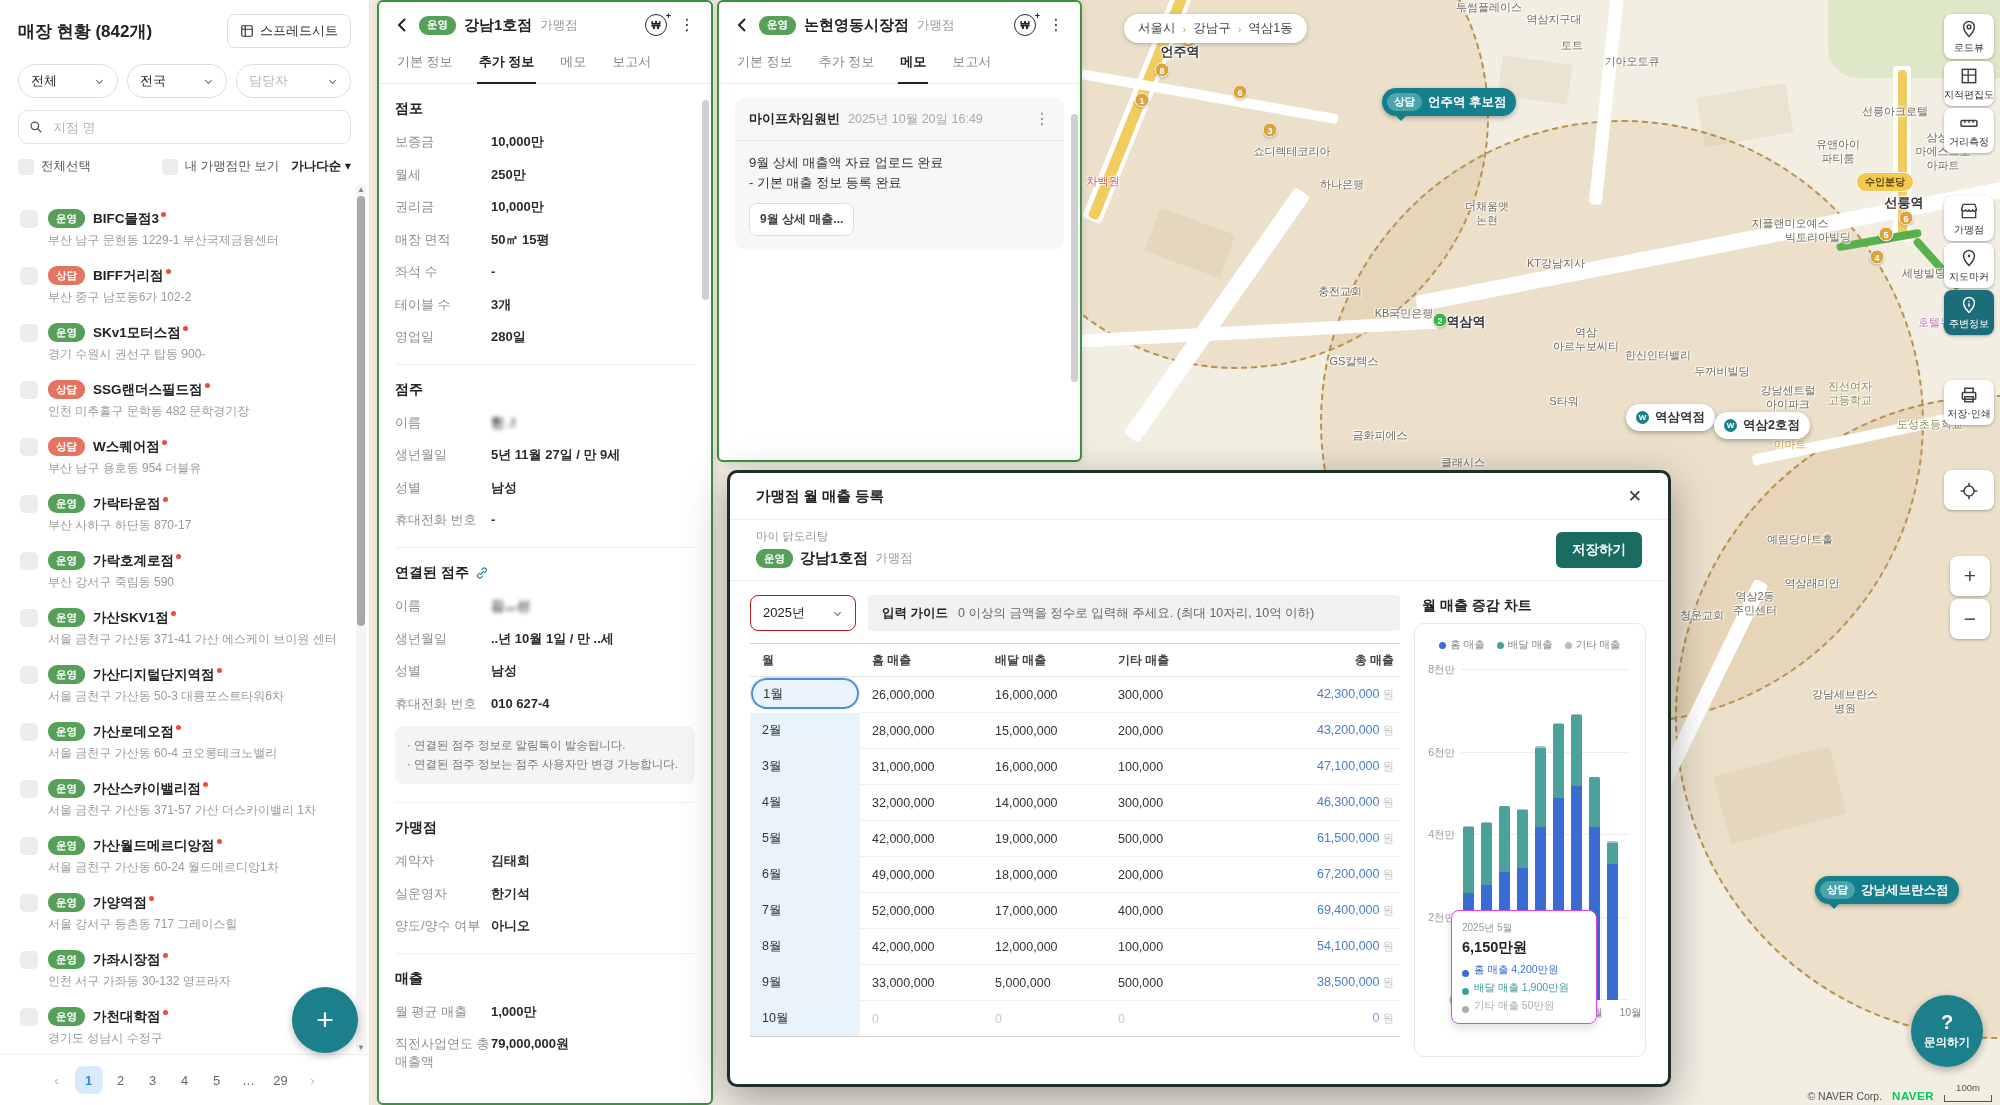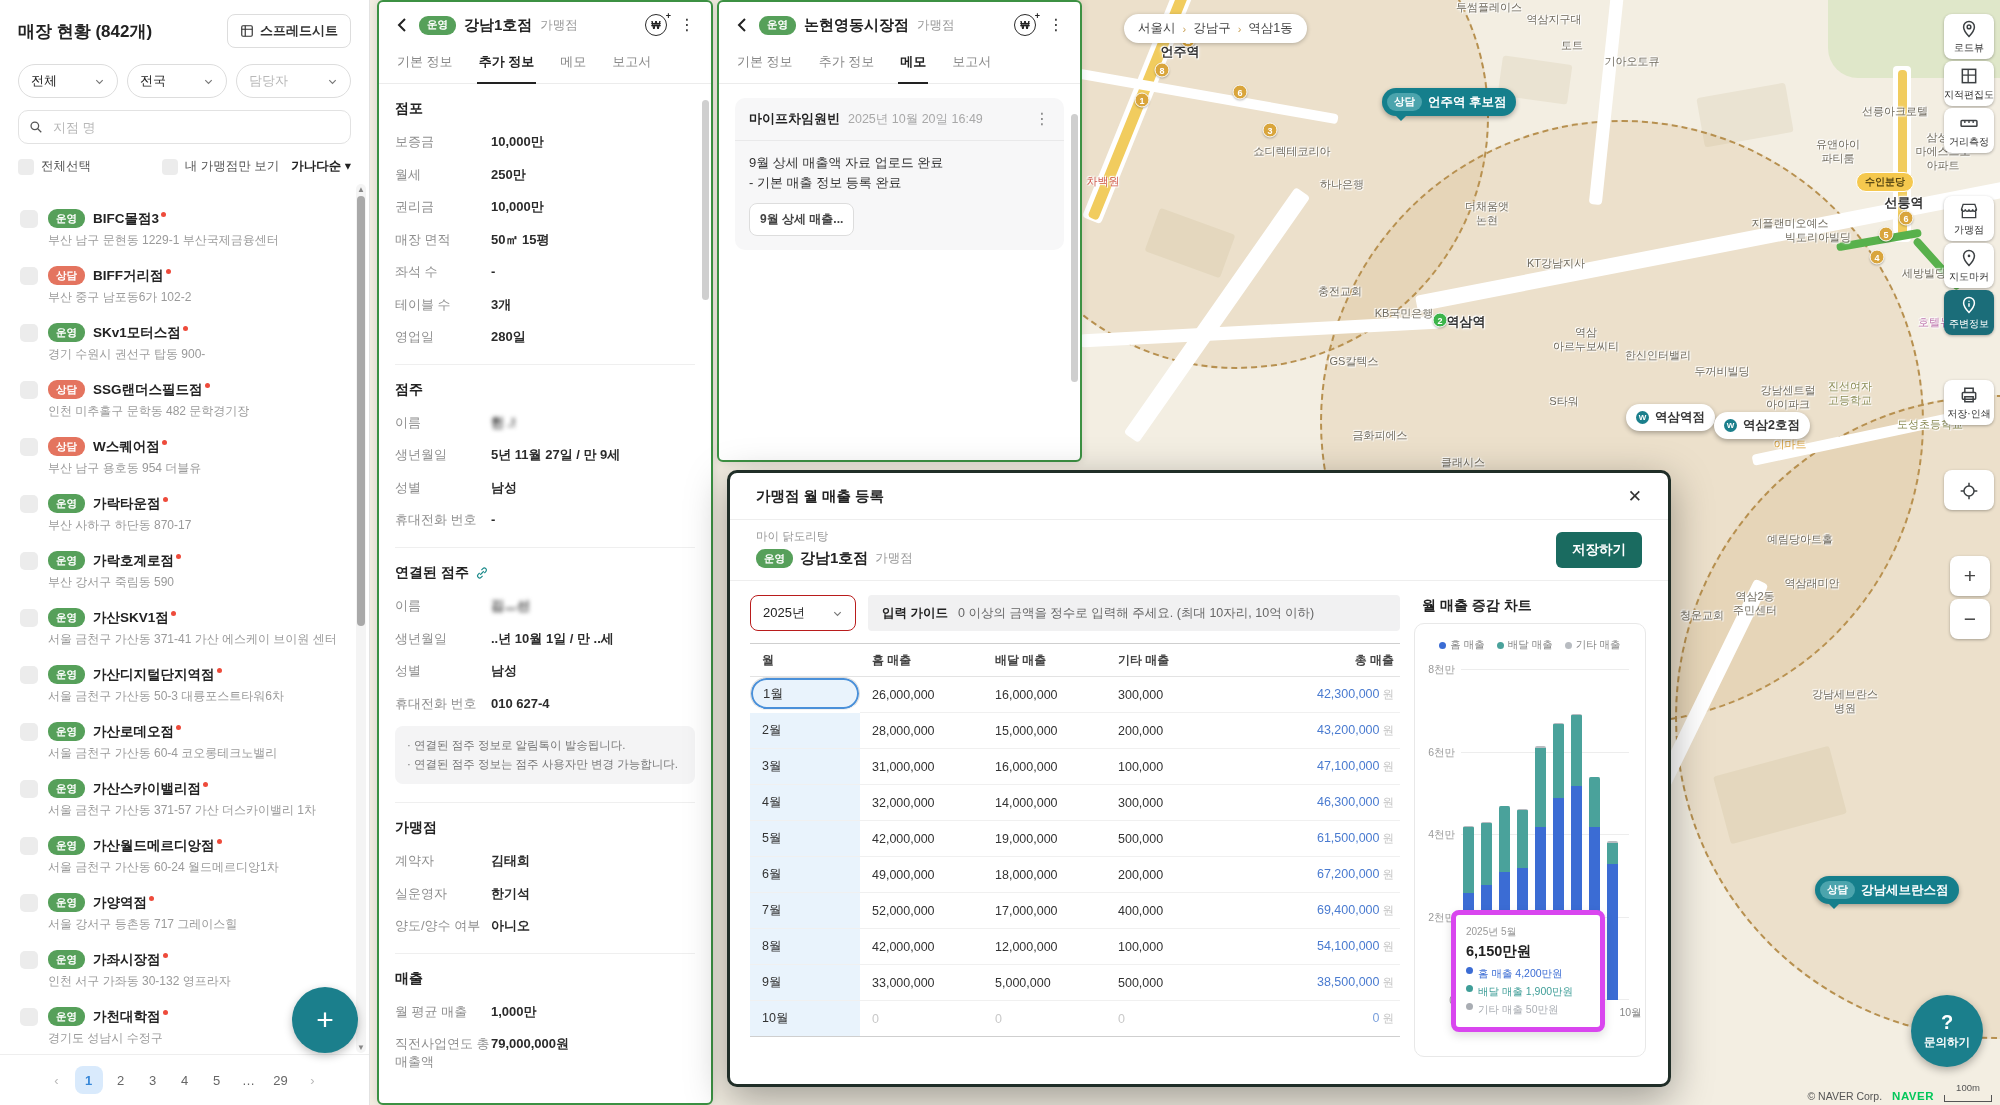--- a/index.html
+++ b/index.html
@@ -62,21 +62,21 @@
   #attrib .naver{color:#03c75a;font-weight:700;font-size:11.5px;letter-spacing:.5px}
   .scale{width:46px;height:6px;border-left:1px solid #555;border-right:1px solid #555;border-bottom:1px solid #555;
       position:relative}
   .scale span{position:absolute;left:0;right:0;top:-13px;text-align:center;font-size:9.5px}
   
   #sidebar{position:absolute;left:0;top:0;width:370px;height:1105px;background:#fff;z-index:10;
       border-right:1px solid #e3e3e3;box-sizing:border-box}
   .sb-header{padding:14px 18px 0;display:flex;align-items:center;justify-content:space-between}
   .sb-title{font-size:17px;font-weight:700}
   .btn-sheet{display:flex;align-items:center;gap:6px;border:1px solid #ddd;border-radius:8px;background:#fff;
-      padding:7px 12px;font-size:13px;font-weight:700;color:#333;cursor:pointer}
+      padding:7px 12px;font-size:13px;font-weight:400;color:#333;cursor:pointer}
   .sb-filters{margin:16px 18px 0;display:flex;gap:9px}
   .sel{height:34px;border:1px solid #ddd;border-radius:17px;display:flex;align-items:center;
       justify-content:space-between;padding:0 12px;font-size:13px;color:#222;background:#fff;box-sizing:border-box;cursor:pointer}
   .sel.ph{color:#b8b8b8}
   .sel.w1{width:100px}.sel.w2{width:100px}.sel.w3{flex:1}
   .sb-search{margin:12px 18px 0;height:34px;border:1px solid #e2e2e2;border-radius:10px;display:flex;
       align-items:center;gap:8px;padding:0 10px;box-sizing:border-box}
   .sb-search input{border:none;outline:none;font-size:13px;flex:1;font-family:inherit}
   .sb-search input::placeholder{color:#b8b8b8}
   .sb-listhead{margin:14px 18px 26px;display:flex;align-items:center;font-size:12.5px;color:#555}
@@ -181,25 +181,25 @@
   .chart-box{border:1px solid #e8e8e8;border-radius:10px;padding:14px 12px 10px;position:relative;height:434px;box-sizing:border-box}
   .legend{display:flex;justify-content:center;gap:12px;font-size:10.5px;color:#888}
   .legend .li{display:flex;align-items:center;gap:4px;white-space:nowrap}
   .dot{width:7px;height:7px;border-radius:50%;display:inline-block}
   .plot{position:relative;margin:18px 4px 0 34px;height:330px}
   .gl{position:absolute;left:0;right:0;height:1px;background:#ededed}
   .ylab{position:absolute;right:calc(100% + 6px);font-size:10.5px;color:#999;white-space:nowrap;transform:translateY(-50%)}
   .bars{position:absolute;left:2px;bottom:0;top:0;display:flex;align-items:flex-end;gap:7px}
   .bar{width:11px;display:flex;flex-direction:column-reverse;border-radius:2px 2px 0 0;overflow:hidden}
   .xlab{position:absolute;top:calc(100% + 6px);font-size:10.5px;color:#888;transform:translateX(-50%);white-space:nowrap}
-  .tooltip{position:absolute;left:36px;top:286px;width:124px;background:#fff;border:5px solid #d946ef;border-radius:8px;
+  .tooltip{position:absolute;left:36px;top:286px;width:124px;background:#fff;border:1px solid #d946ef;border-radius:8px;
       box-shadow:0 4px 10px rgba(0,0,0,.13);padding:10px;z-index:5}
   .tt-date{font-size:10px;color:#999}
   .tt-total{font-size:14.5px;font-weight:700;color:#222;margin:3px 0 6px}
-  .tt-row{display:flex;align-items:flex-start;gap:5px;margin-top:4px;font-size:10.5px;white-space:nowrap}
+  .tt-row{display:flex;align-items:flex-end;gap:5px;margin-top:4px;font-size:10.5px;white-space:nowrap}
 </style>
 </head>
 <body>
 
 <div id="map">
   <div class="park" style="left:1828px;top:0;width:172px;height:78px"></div>
   <div class="blk" style="left:1700px;top:90px;width:90px;height:50px;transform:rotate(-10deg)"></div>
   <div class="blk" style="left:1500px;top:60px;width:70px;height:40px;transform:rotate(8deg)"></div>
   <div class="blk" style="left:1150px;top:220px;width:80px;height:46px;transform:rotate(20deg)"></div>
   <div class="blk" style="left:1300px;top:520px;width:110px;height:60px"></div>

